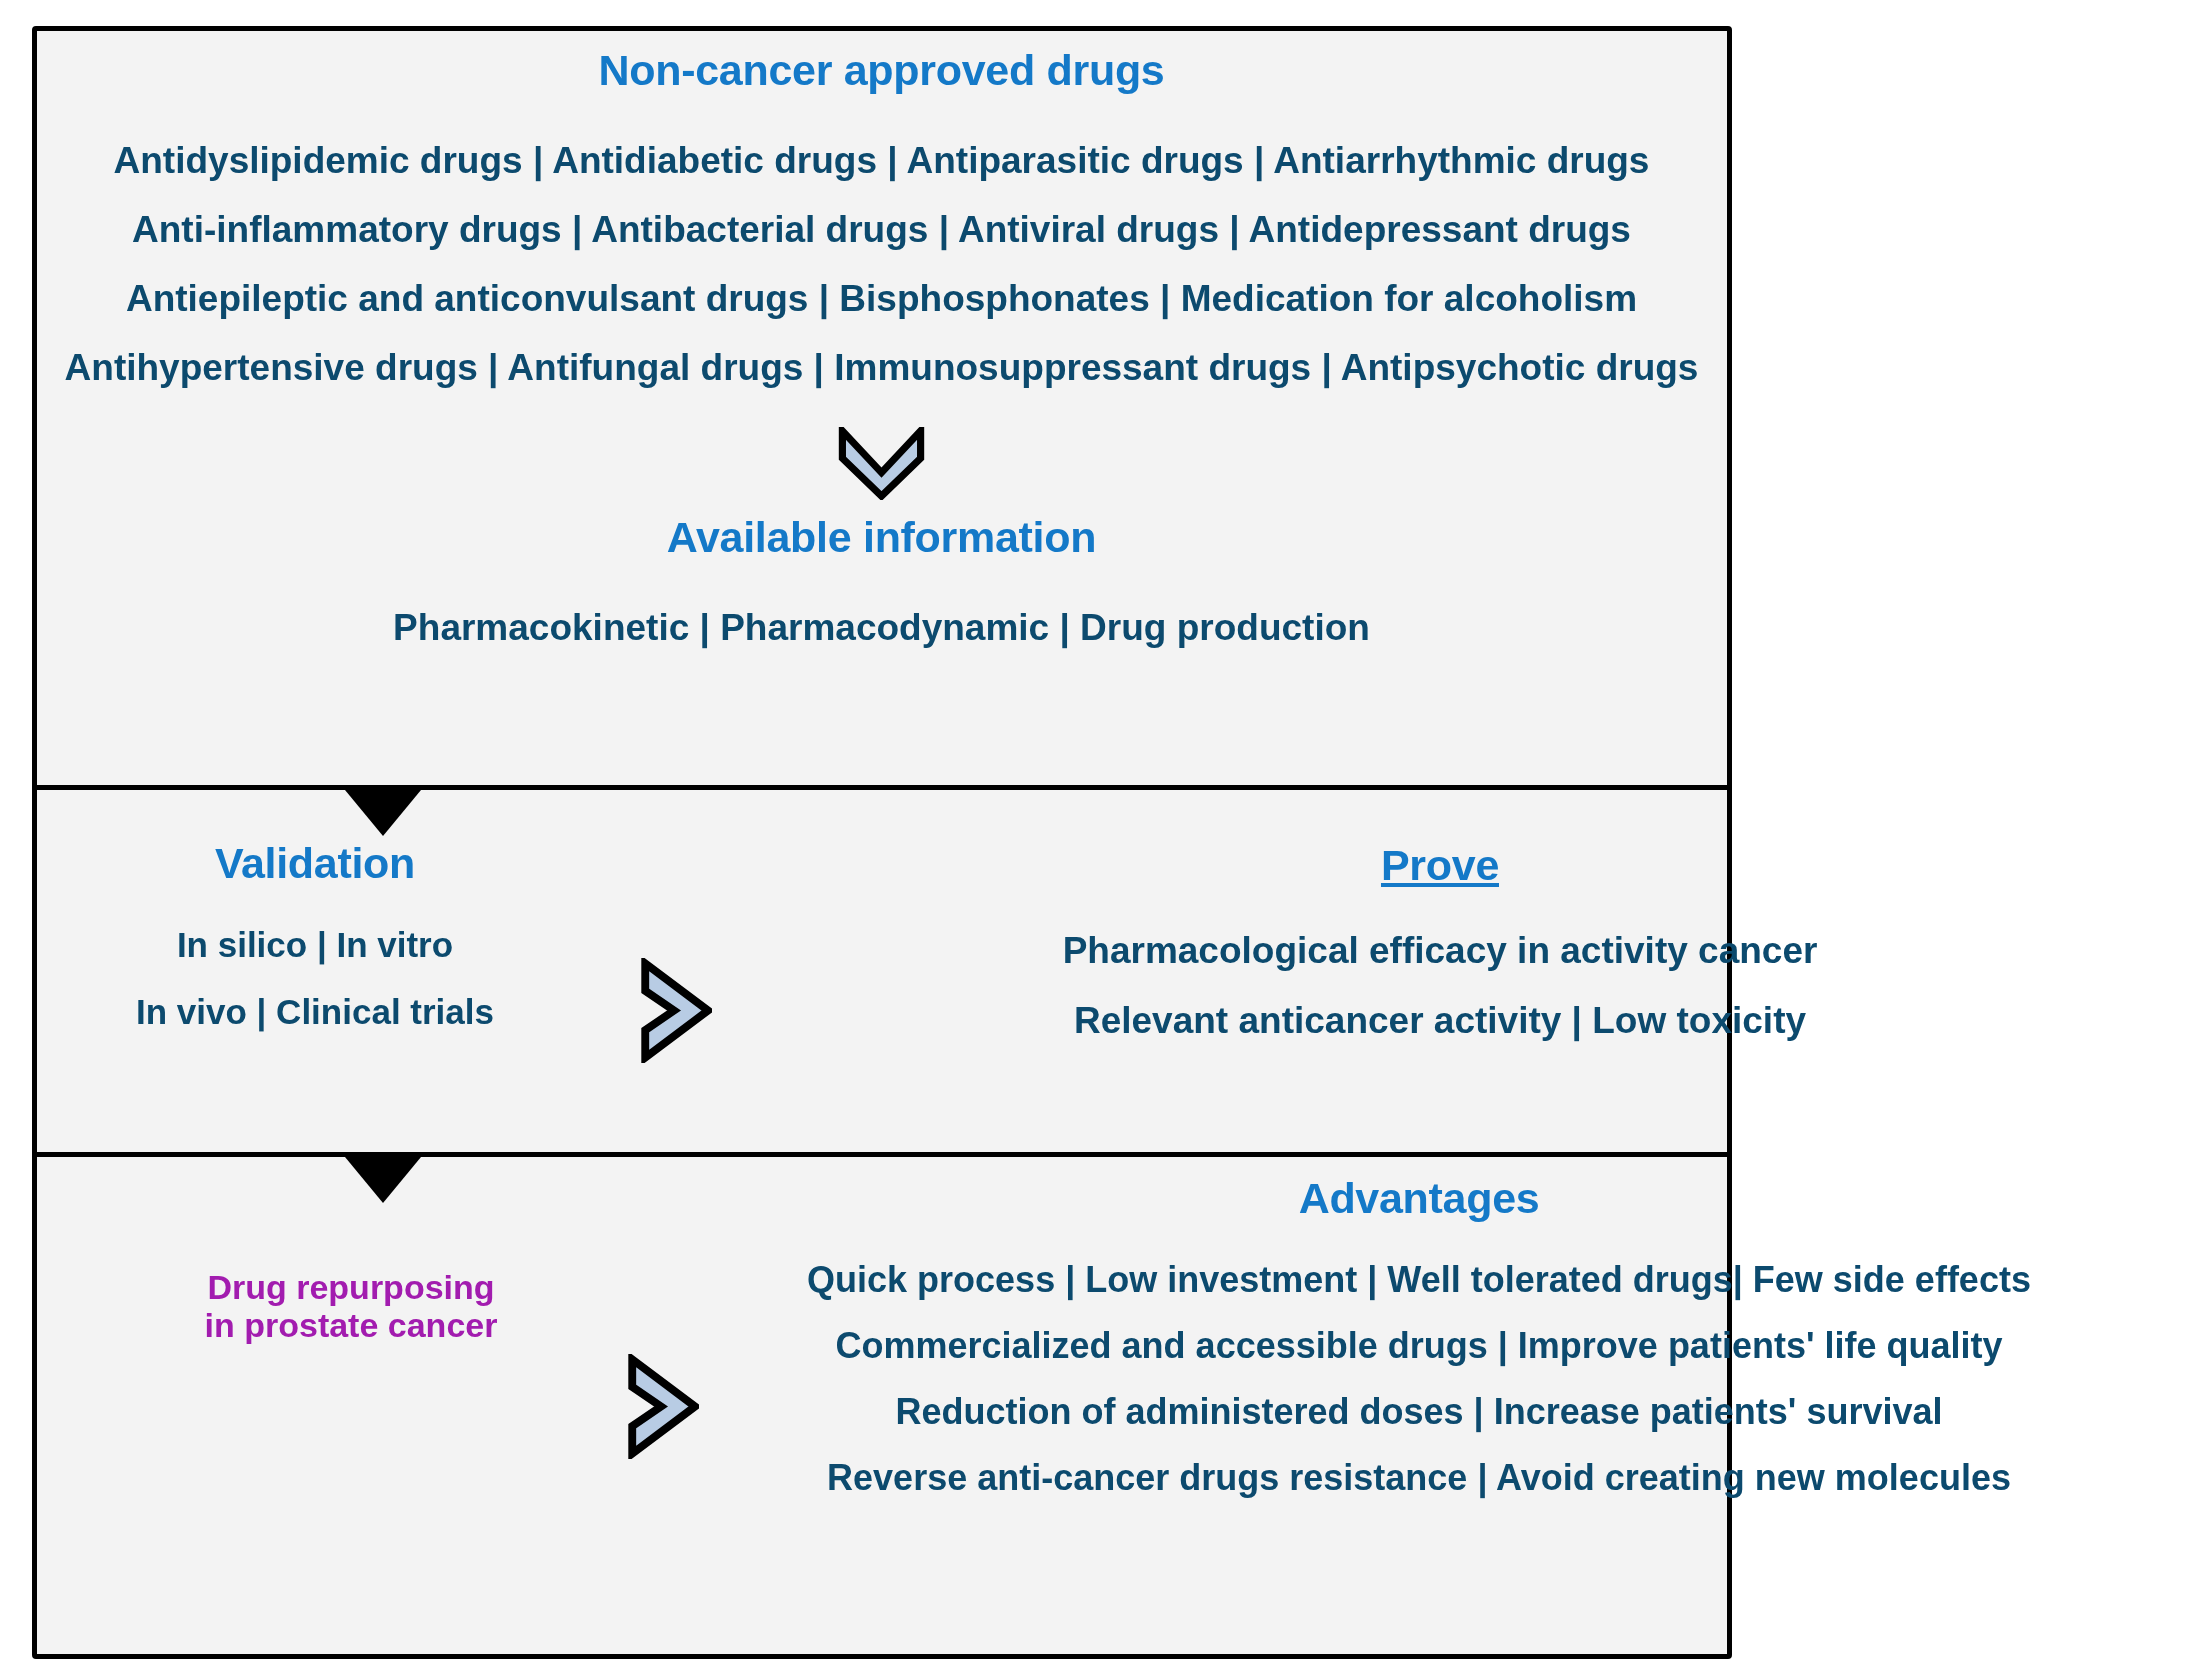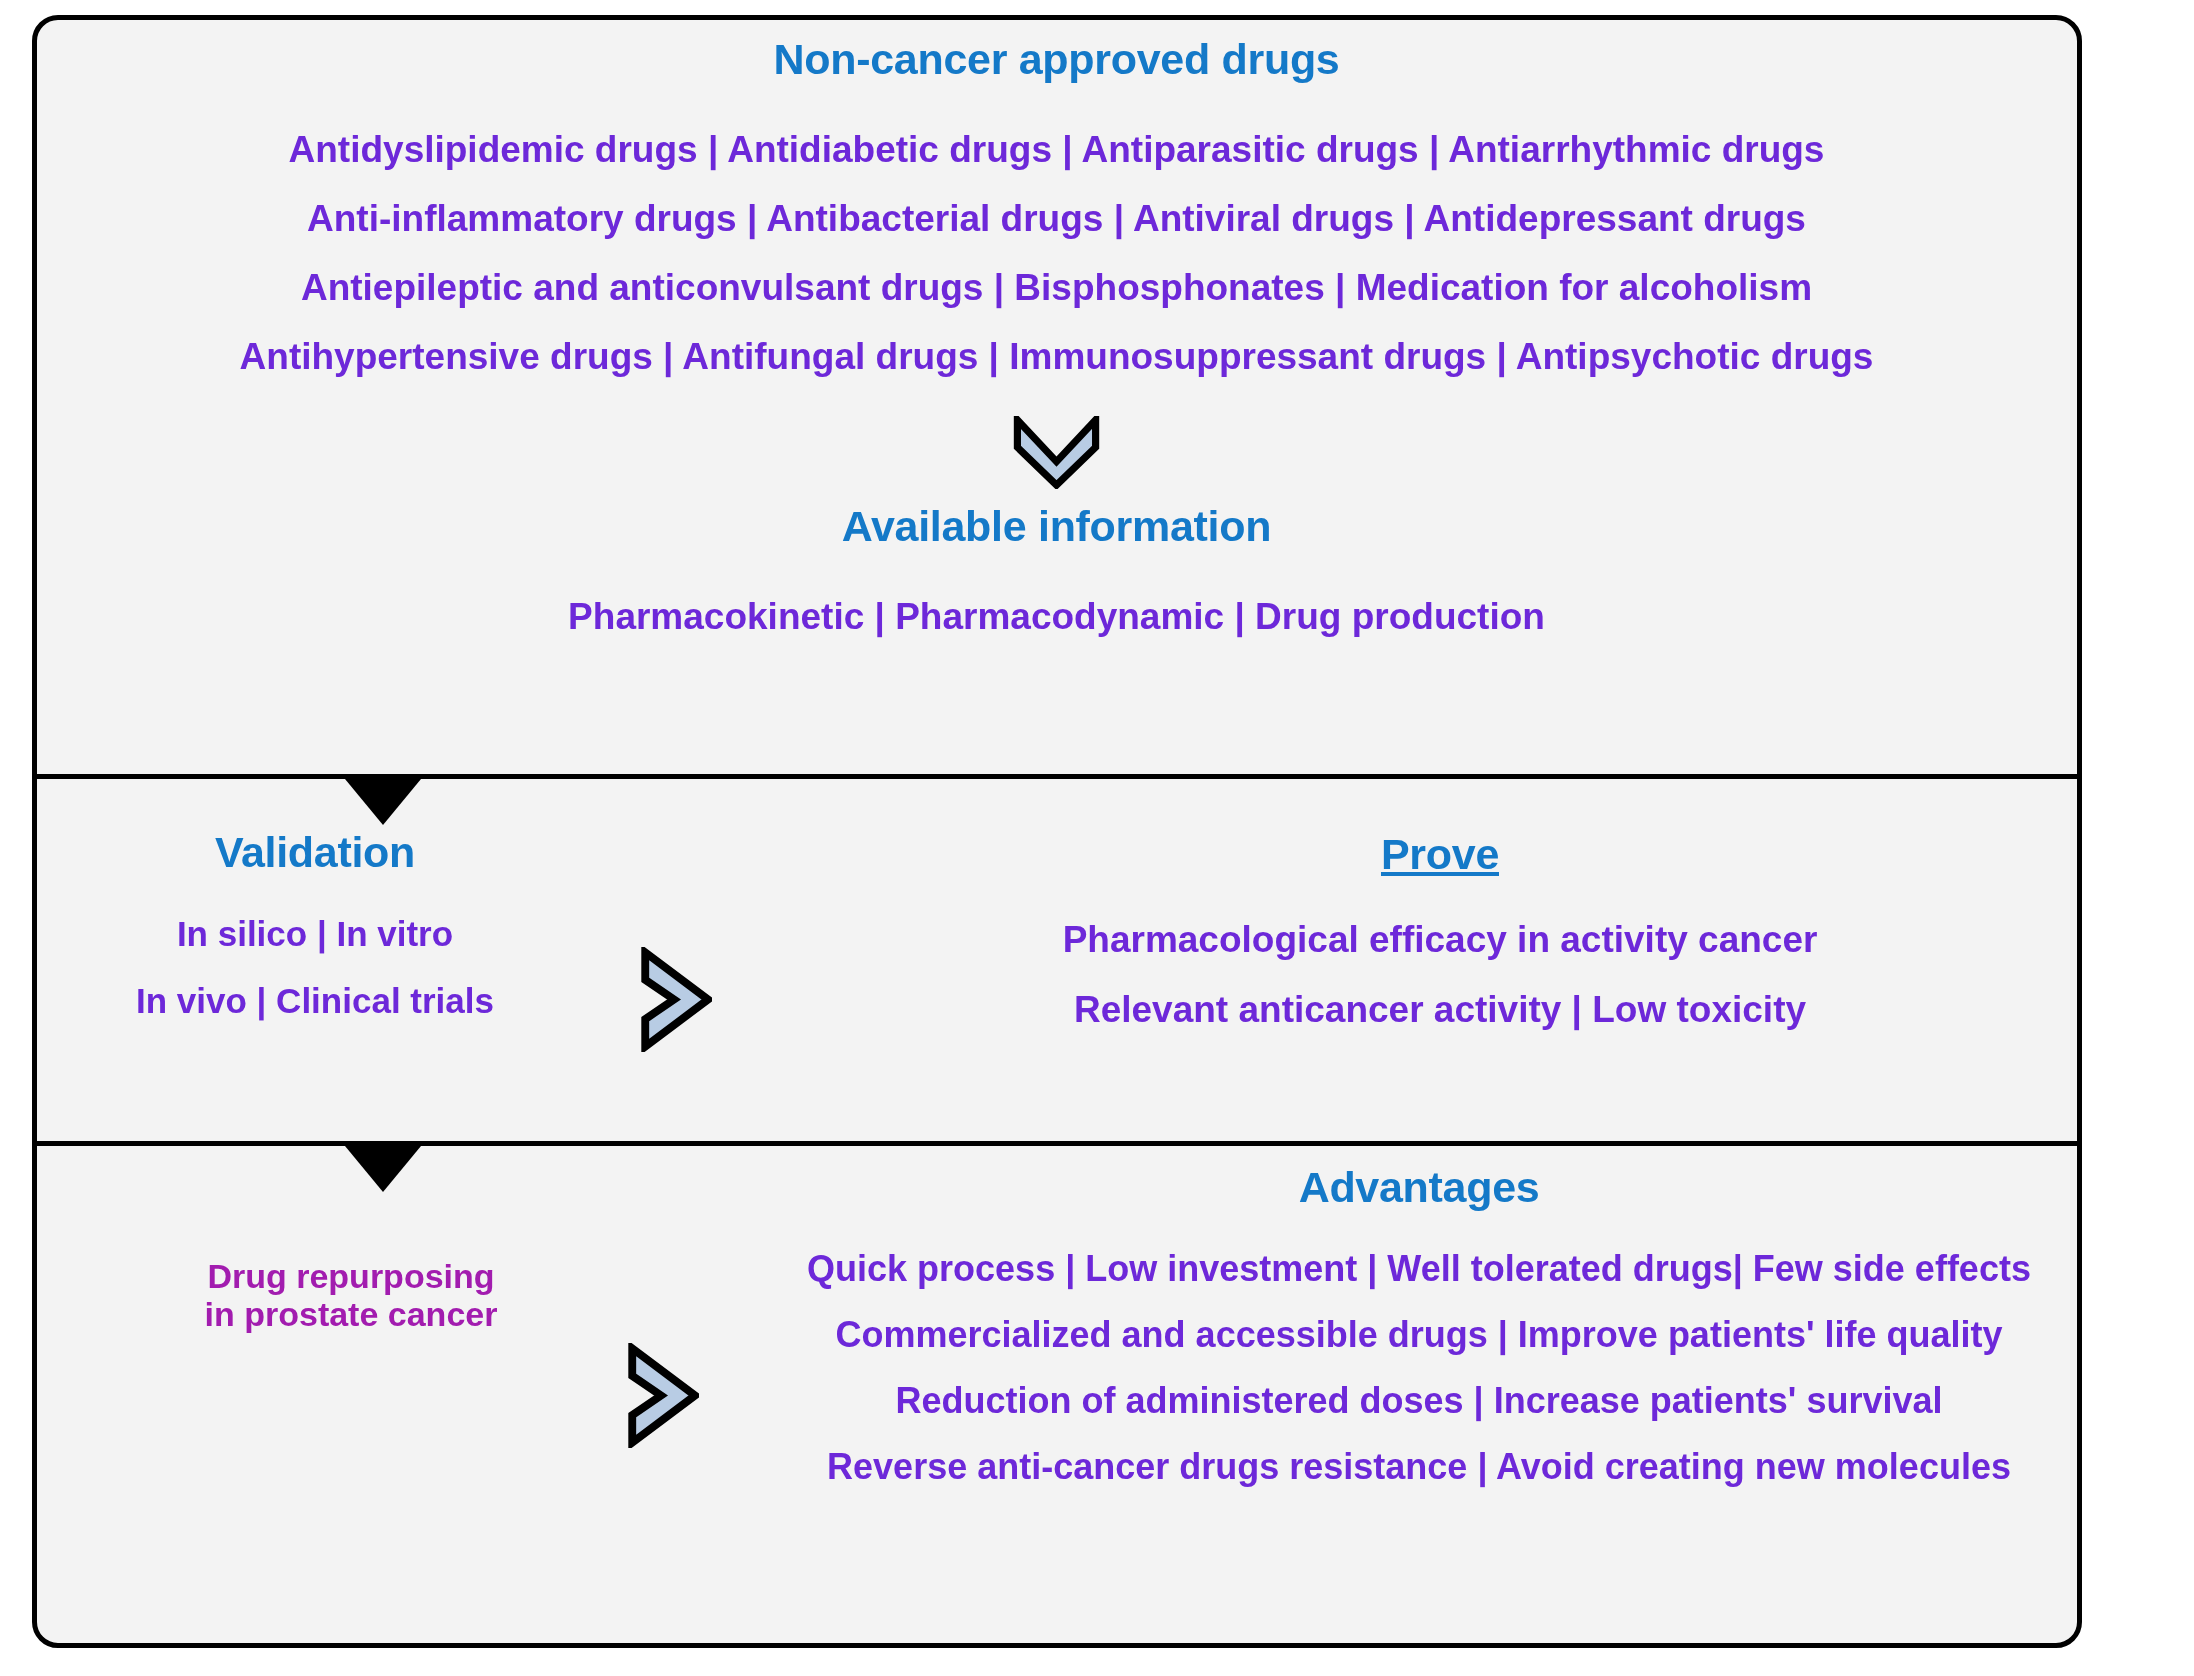--- a/index.html
+++ b/index.html
@@ -11,27 +11,27 @@
     width: 2194px;
     height: 1677px;
     font-family: "Liberation Sans", sans-serif;
     overflow: hidden;
   }
 
   
   .diagram {
     position: absolute;
     left: 31.5px;
-    top: 15px;
-    width: 2050px;
+    top: 26px;
+    width: 1700px;
     height: 1633px;
     box-sizing: border-box;
     background: #f3f3f3;
     border: 5.9px solid #000000;
-    border-radius: 26px;
+    border-radius: 4px;
   }
 
   
   .section {
     position: relative;
     box-sizing: border-box;
     width: 100%;
   }
   .section-1 { height: 754px; }
   .section-2 { height: 367px; border-top: 5.9px solid #000000; }
@@ -53,21 +53,21 @@
   
   .heading {
     color: #1479c8;
     font-weight: bold;
     font-size: 43px;
     letter-spacing: -0.3px;
     text-align: center;
     line-height: 1.0;
   }
   .body-line {
-    color: #6d28d9;
+    color: #0c4a6e;
     font-weight: bold;
     font-size: 37px;
     text-align: center;
     line-height: 1.0;
     white-space: nowrap;
   }
 
   
   .s1-title {
     position: absolute;

